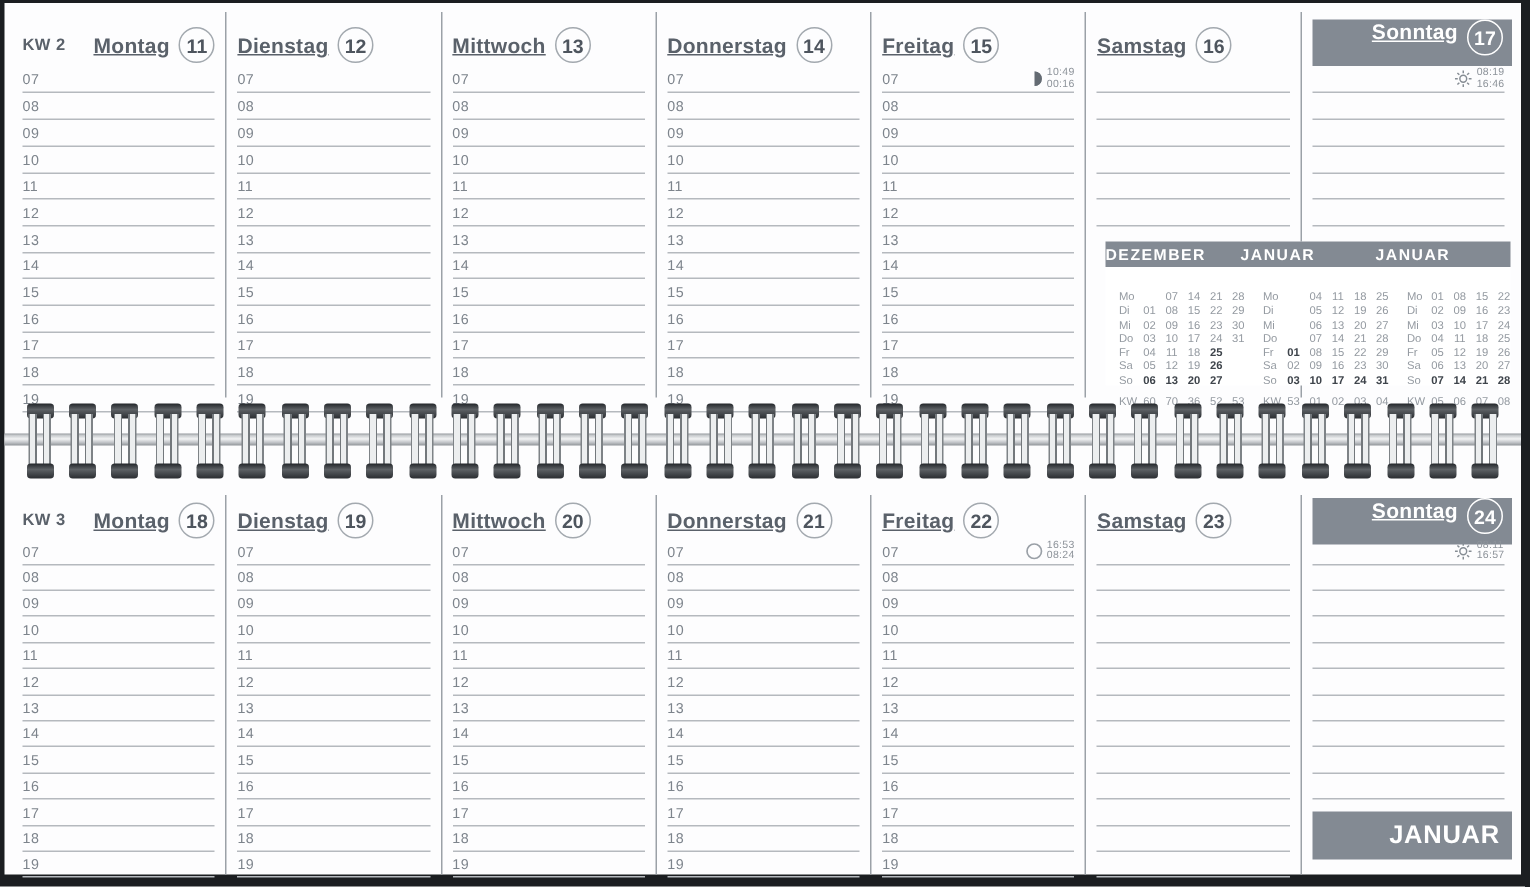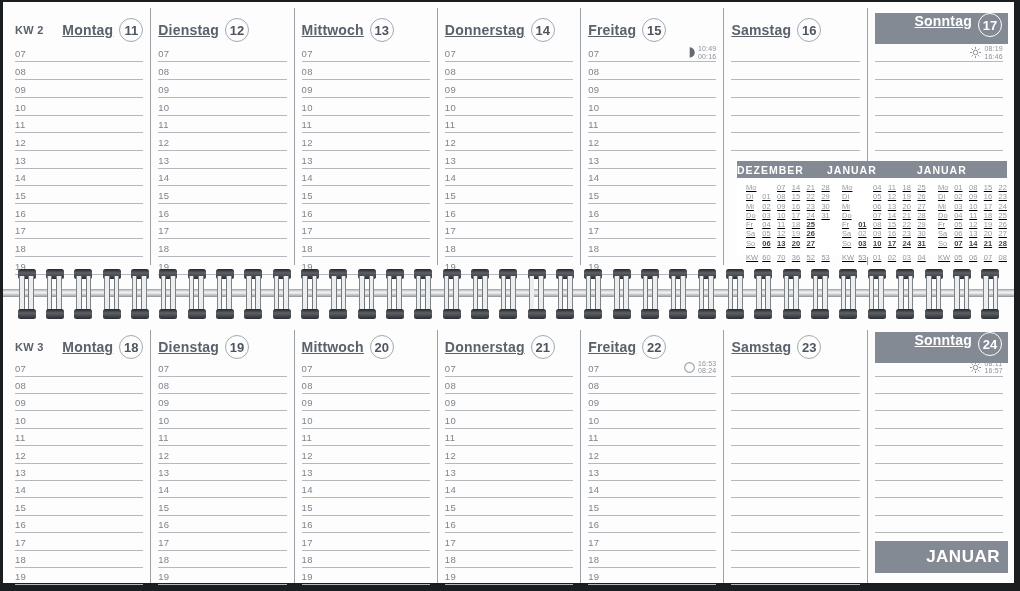--- a/index.html
+++ b/index.html
@@ -31,21 +31,21 @@
   .hour-label{position:absolute;left:0;bottom:2px;font-size:9.5px;color:#7d848c;letter-spacing:.3px;}
 
   .event{position:absolute;right:0;bottom:1px;display:flex;align-items:center;gap:2px;}
   .event .icon{display:flex;}
   .event .times{font-size:7px;line-height:7.5px;color:#8d939a;letter-spacing:.2px;text-align:left;}
 
   
   .mini-cal{position:absolute;left:729px;top:153px;width:270px;height:96px;background:#fff;z-index:2;}
   .mc-head{height:17px;background:#838a93;display:flex;align-items:center;}
   .mc-head span{flex:1;text-align:left;color:#fff;font-weight:700;font-size:10.5px;letter-spacing:1px;}
-  .mc-body{display:flex;padding-top:5px;text-decoration:underline;}
+  .mc-body{display:flex;padding-top:15px;}
   .mc-month{flex:1;padding-left:9px;}
   .cal-row{display:flex;height:9.3px;font-size:7.5px;line-height:9px;color:#949aa1;}
   .cal-row .lbl{width:13px;}
   .cal-cell{width:14.8px;text-align:center;}
   .cal-cell.b{color:#3f454c;font-weight:700;}
   .kw-row{margin-top:5px;}
 
   .month-badge{position:absolute;left:7px;right:2px;bottom:10px;height:32px;background:#838a93;
                color:#fff;font-size:17px;font-weight:700;display:flex;align-items:center;
                justify-content:flex-end;padding-right:8px;letter-spacing:.5px;z-index:2;}

